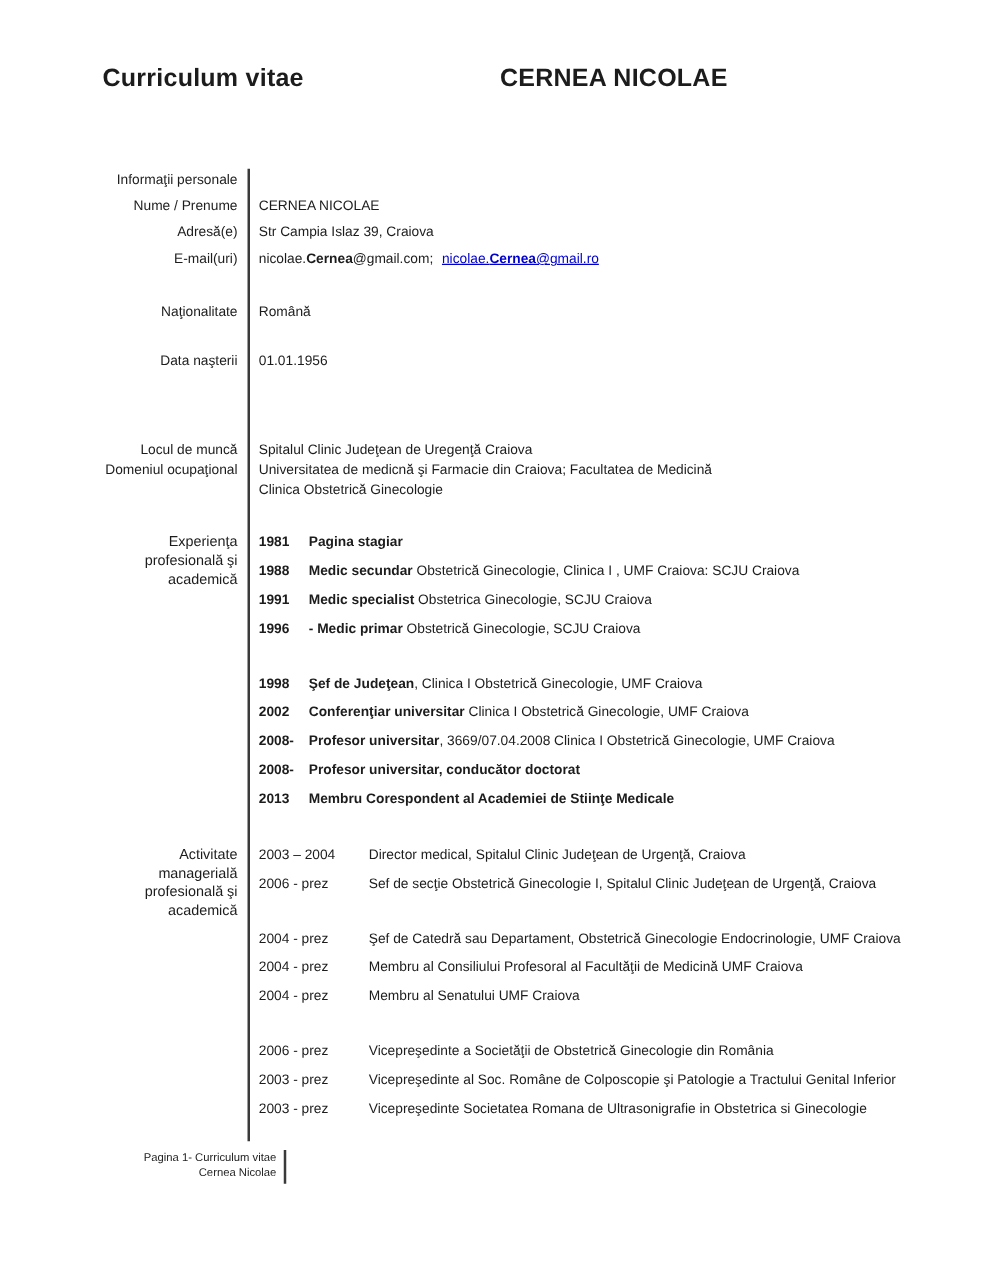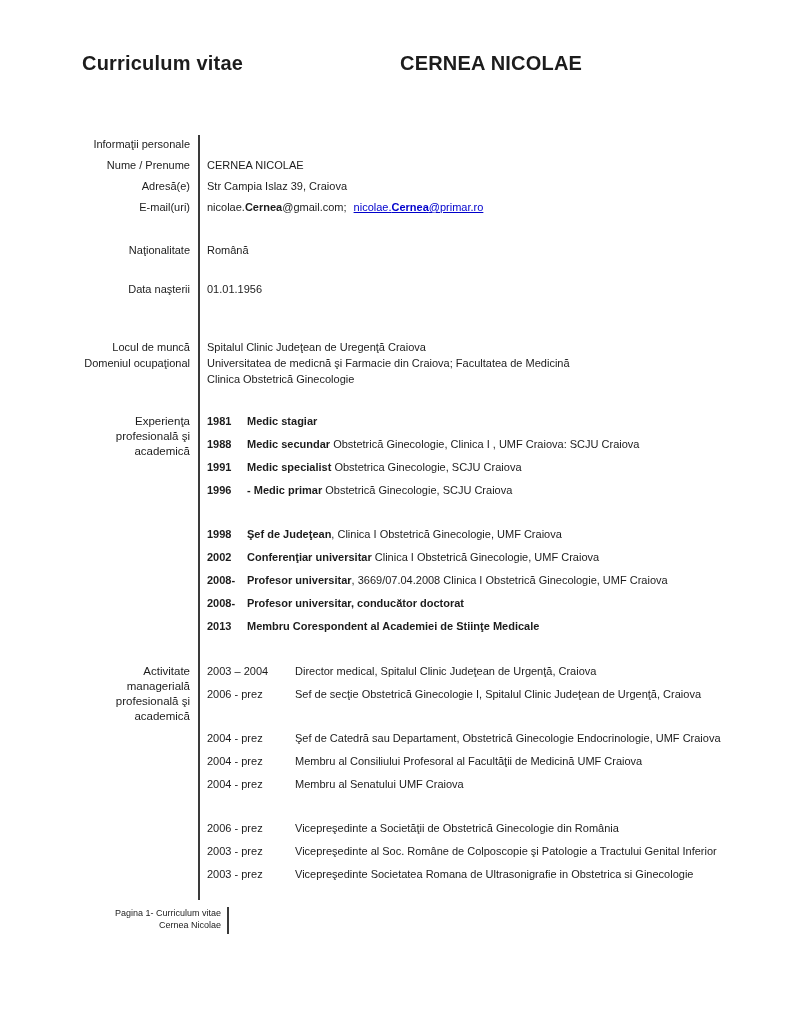--- a/index.html
+++ b/index.html
@@ -25,21 +25,21 @@
   }
   .row { display: flex; align-items: flex-start; }
   .lc { width: 138px; flex: none; text-align: right; padding-right: 8px; font-size: 11px; line-height: 15px; }
   .rc { flex: 1; padding-left: 9px; font-size: 11px; line-height: 15px; }
   .bold { font-weight: normal; }
 
   .prow { margin-top: 6px; }
   .sec-title-row { padding-top: 2px; }
   .gap-nat { margin-top: 28px; }
   .gap-birth { margin-top: 24px; }
-  .sec-work { margin-top: 42px; }
+  .sec-work { margin-top: 55px; }
   .sec-work .lc div, .sec-work .rc div { line-height: 16px; }
   .sec-exp { margin-top: 27px; }
   .sec-mgr { margin-top: 22px; }
   .seclabel { font-size: 11.5px; }
 
   .xrow, .mrow { display: flex; margin-bottom: 8px; line-height: 15px; }
   .year { width: 40px; flex: none; font-weight: bold; }
   .period { width: 88px; flex: none; }
   .desc { flex: 1; }
   .xgap { height: 21px; }
@@ -76,21 +76,21 @@
       <div class="rc bold">CERNEA NICOLAE</div>
     </div>
 
     <div class="row prow">
       <div class="lc">Adresă(e)</div>
       <div class="rc">Str Campia Islaz 39, Craiova</div>
     </div>
 
     <div class="row prow">
       <div class="lc">E-mail(uri)</div>
-      <div class="rc"><span><span>nicolae.</span><b>Cernea</b><span>@gmail.com;</span></span><a class="email-link"><span>nicolae.</span><b>Cernea</b><span>@primar.ro</span></a></div>
+      <div class="rc"><span><span>nicolae.</span><b>Cernea</b><span>@gmail.com;</span></span><a class="email-link"><span>nicolae.</span><b>Cernea</b><span>@gmail.ro</span></a></div>
     </div>
 
     <div class="row gap-nat">
       <div class="lc">Naţionalitate</div>
       <div class="rc">Română</div>
     </div>
 
     <div class="row gap-birth">
       <div class="lc">Data naşterii</div>
       <div class="rc">01.01.1956</div>
@@ -110,21 +110,21 @@
 
     <div class="row sec-exp">
       <div class="lc bold seclabel">
         <div>Experienţa</div>
         <div>profesională şi</div>
         <div>academică</div>
       </div>
       <div class="rc">
         <div class="xrow">
             <span class="year">1981</span>
-            <span class="desc"><b>Medic stagiar</b><span></span></span>
+            <span class="desc"><b>Pagina stagiar</b><span></span></span>
           </div>
         <div class="xrow">
             <span class="year">1988</span>
             <span class="desc"><b>Medic secundar</b><span> Obstetrică Ginecologie, Clinica I , UMF Craiova: SCJU Craiova</span></span>
           </div>
         <div class="xrow">
             <span class="year">1991</span>
             <span class="desc"><b>Medic specialist</b><span> Obstetrica Ginecologie, SCJU Craiova</span></span>
           </div>
         <div class="xrow">

